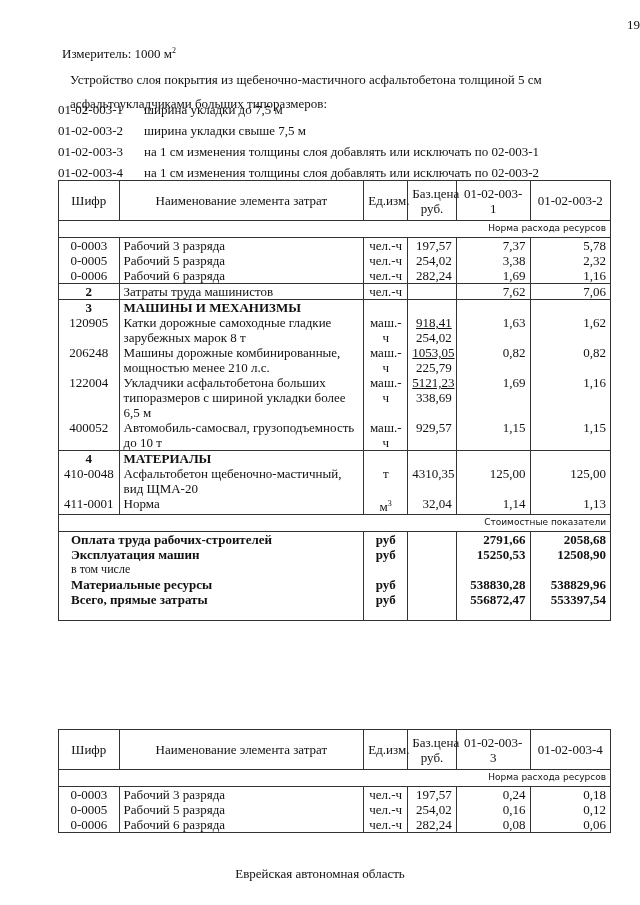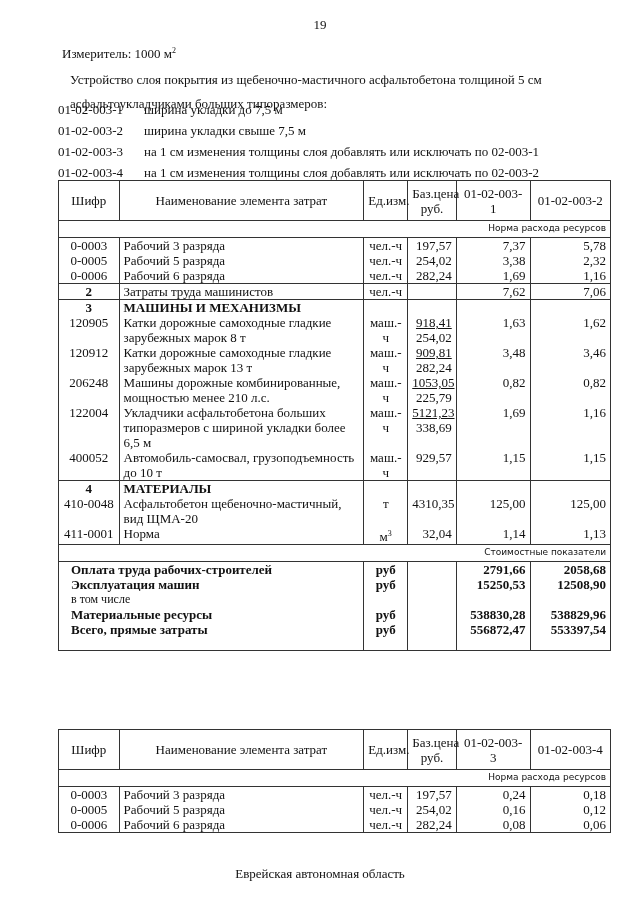--- a/index.html
+++ b/index.html
@@ -1,21 +1,21 @@
 <!DOCTYPE html>
 <html><head>
 <meta charset="utf-8">
 <style>
   html, body { margin: 0; padding: 0; background: #ffffff; }
   body {
     width: 640px; height: 905px; position: relative; overflow: hidden;
     font-family: "Liberation Serif", "DejaVu Serif", serif;
     color: #111; font-size: 13px;
   }
-  .page-number { position: absolute; top: 17px; left: 0; width: 640px; text-align: center; font-size: 13px; }
+  .page-number { position: absolute; top: 17px; left: 0; width: 640px; text-align: right; font-size: 13px; }
   .measure { position: absolute; top: 46px; left: 62px; font-weight: normal; font-size: 13px; }
   .measure sup { font-size: 8px; }
   .desc { position: absolute; top: 68px; left: 70px; width: 520px; line-height: 24px; font-size: 13px; }
   .variants { position: absolute; top: 102px; left: 58px; font-size: 13px; }
   .variant { height: 21px; display: flex; }
   .variant .code { width: 86px; }
   .sans { font-family: "DejaVu Sans", "Liberation Sans", sans-serif; }
 
   table.tbl {
     position: absolute; left: 58px; width: 553px;
@@ -138,28 +138,20 @@
   </tr>
   <tr>
     <td class="vcol code">120905</td>
     <td class="vcol">Катки дорожные самоходные гладкие зарубежных марок 8 т</td>
     <td class="vcol unit">маш.-ч</td>
     <td class="vcol num"><span class="u">918,41</span><br><span>254,02</span></td>
     <td class="vcol num">1,63</td>
     <td class="vcol num">1,62</td>
   </tr>
   <tr class="r-pad">
-    <td class="vcol code">120912</td>
-    <td class="vcol">Катки дорожные самоходные гладкие зарубежных марок 13 т</td>
-    <td class="vcol unit">маш.-ч</td>
-    <td class="vcol num"><span class="u">909,81</span><br><span>282,24</span></td>
-    <td class="vcol num">3,48</td>
-    <td class="vcol num">3,46</td>
-  </tr>
-  <tr class="r-pad">
     <td class="vcol code">206248</td>
     <td class="vcol">Машины дорожные комбинированные, мощностью менее 210 л.с.</td>
     <td class="vcol unit">маш.-ч</td>
     <td class="vcol num"><span class="u">1053,05</span><br><span>225,79</span></td>
     <td class="vcol num">0,82</td>
     <td class="vcol num">0,82</td>
   </tr>
   <tr class="r-pad">
     <td class="vcol code">122004</td>
     <td class="vcol">Укладчики асфальтобетона больших типоразмеров с шириной укладки более 6,5 м</td>

